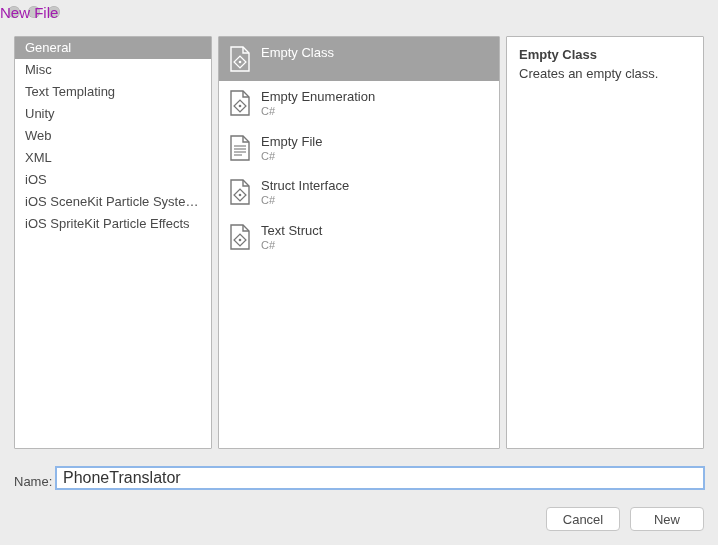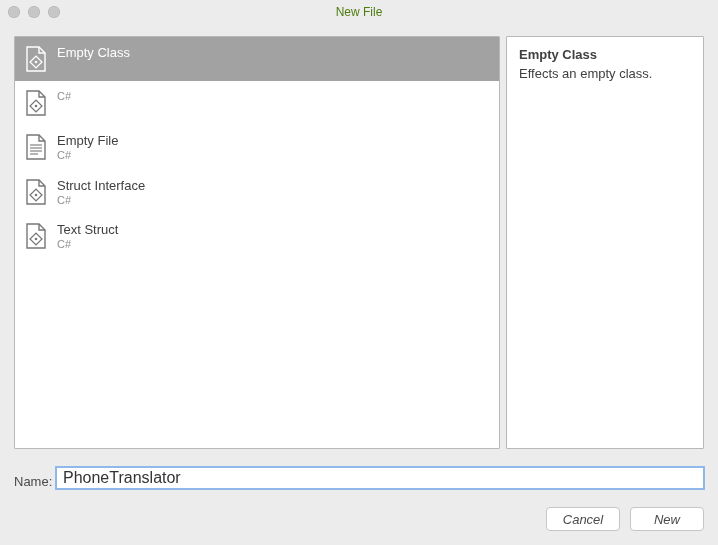--- a/index.html
+++ b/index.html
@@ -23,23 +23,23 @@
     border-top-right-radius: 6px;
   }
   .traffic-lights { display: flex; gap: 8px; }
   .traffic-lights .dot {
     width: 12px; height: 12px; border-radius: 50%;
     background: #c7c7c7;
     box-shadow: inset 0 0 0 0.5px rgba(0,0,0,0.15);
   }
   .window-title {
     position: absolute; left: 0; right: 0;
-    text-align: center;
-    font-size: 12px;
-    color: #4d7c0f;
+    text-align: left;
+    font-size: 15px;
+    color: #a21caf;
     pointer-events: none;
   }
   .content {
     position: absolute;
     top: 36px; left: 14px; right: 14px; bottom: 96px;
     display: flex;
     gap: 6px;
   }
   .panel {
     background: #ffffff;
@@ -117,36 +117,46 @@
   .btn {
     min-width: 74px;
     height: 24px;
     background: #ffffff;
     border: 1px solid #c6c6c6;
     border-radius: 4px;
     font-size: 13px;
     color: #4a4a4a;
     padding: 0 14px;
     cursor: default;
-    font-style: italic;
   }
 </style>
 </head>
 <body>
 
 <div class="titlebar">
   <div class="traffic-lights">
     <div class="dot"></div>
     <div class="dot"></div>
     <div class="dot"></div>
   </div>
   <div class="window-title">New File</div>
 </div>
 
 <div class="content">
+  <div class="panel panel-left" id="categories-panel">
+      <div class="cat-item selected">General</div>
+      <div class="cat-item">Misc</div>
+      <div class="cat-item">Text Templating</div>
+      <div class="cat-item">Unity</div>
+      <div class="cat-item">Web</div>
+      <div class="cat-item">XML</div>
+      <div class="cat-item">iOS</div>
+      <div class="cat-item">iOS SceneKit Particle Systems</div>
+      <div class="cat-item">iOS SpriteKit Particle Effects</div>
+    </div>
   <div class="panel panel-mid" id="templates-panel">
       <div class="tmpl-item selected">
         <div class="tmpl-icon">
           <svg width="22" height="26" viewBox="0 0 22 26">
             <path d="M2 1 H14 L20 7 V25 H2 Z" fill="none" stroke="#ffffff" stroke-width="1.4"></path>
             <path d="M14 1 V7 H20" fill="none" stroke="#ffffff" stroke-width="1.4"></path>
             <g transform="translate(11,16)">
               <rect x="-4.2" y="-4.2" width="8.4" height="8.4" transform="rotate(45)" fill="none" stroke="#ffffff" stroke-width="1.3"></rect>
               <circle cx="0" cy="0" r="1.3" fill="#ffffff"></circle>
             </g>
@@ -162,20 +172,21 @@
           <svg width="22" height="26" viewBox="0 0 22 26">
             <path d="M2 1 H14 L20 7 V25 H2 Z" fill="none" stroke="#777777" stroke-width="1.4"></path>
             <path d="M14 1 V7 H20" fill="none" stroke="#777777" stroke-width="1.4"></path>
             <g transform="translate(11,16)">
               <rect x="-4.2" y="-4.2" width="8.4" height="8.4" transform="rotate(45)" fill="none" stroke="#777777" stroke-width="1.3"></rect>
               <circle cx="0" cy="0" r="1.3" fill="#777777"></circle>
             </g>
           </svg>
         </div>
         <div class="tmpl-text">
+          <div class="tmpl-name">Empty Enumeration</div>
           <div class="tmpl-sub">C#</div>
         </div>
       </div>
       <div class="tmpl-item">
         <div class="tmpl-icon">
           <svg width="22" height="26" viewBox="0 0 22 26">
             <path d="M2 1 H14 L20 7 V25 H2 Z" fill="none" stroke="#777777" stroke-width="1.4"></path>
             <path d="M14 1 V7 H20" fill="none" stroke="#777777" stroke-width="1.4"></path>
             <line x1="5" y1="11" x2="17" y2="11" stroke="#777777" stroke-width="1.1"></line>
             <line x1="5" y1="14" x2="17" y2="14" stroke="#777777" stroke-width="1.1"></line>
@@ -216,21 +227,21 @@
           </svg>
         </div>
         <div class="tmpl-text">
           <div class="tmpl-name">Text Struct</div>
           <div class="tmpl-sub">C#</div>
         </div>
       </div>
     </div>
   <div class="panel panel-right">
     <div class="desc-title">Empty Class</div>
-    <div class="desc-text">Effects an empty class.</div>
+    <div class="desc-text">Creates an empty class.</div>
   </div>
 </div>
 
 <div class="name-row">
   <div class="name-label">Name:</div>
   <input class="name-input" type="text" value="PhoneTranslator" style="">
 </div>
 
 <div class="button-row">
   <button class="btn">Cancel</button>

